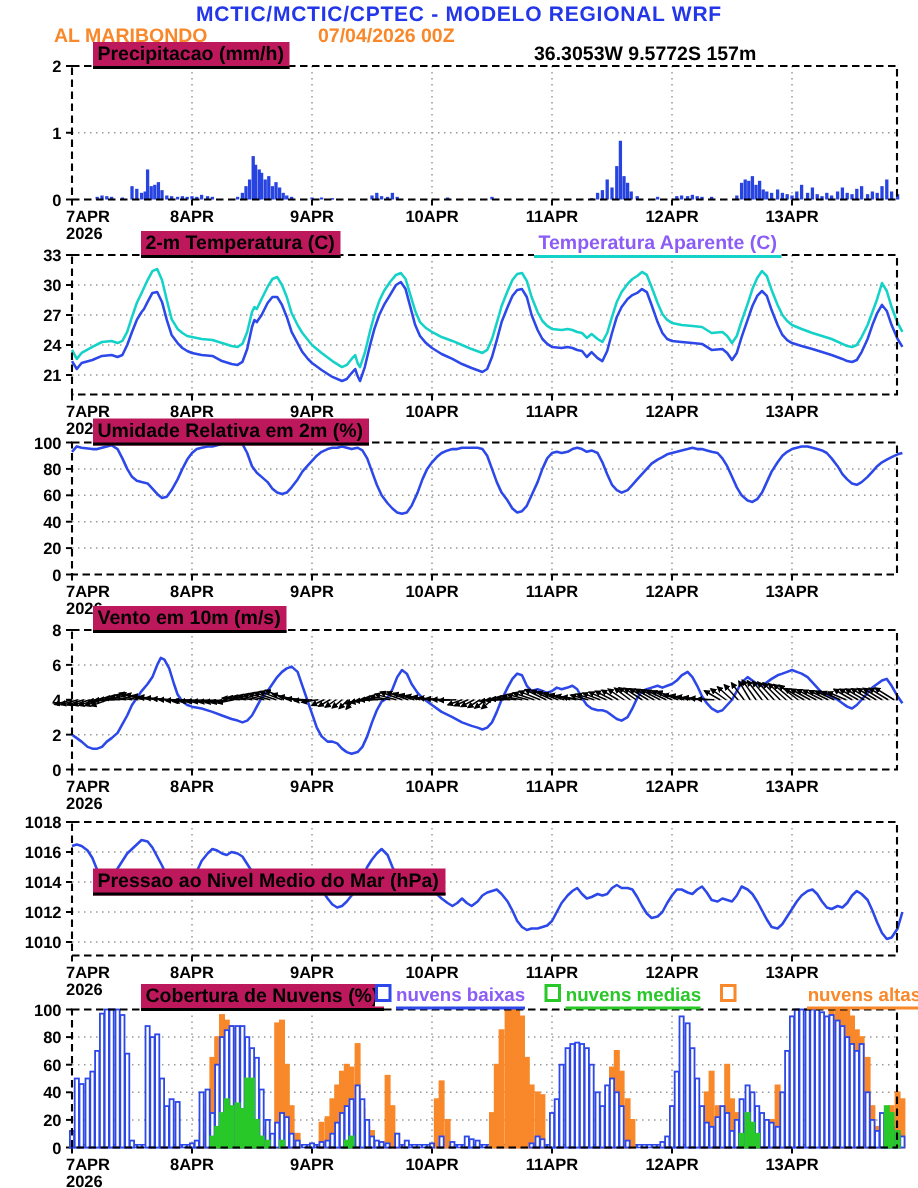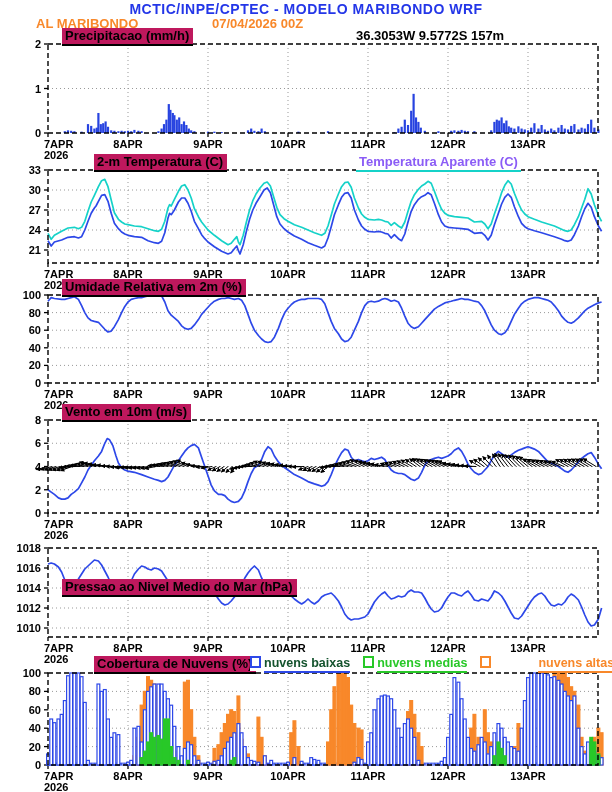--- a/index.html
+++ b/index.html
@@ -892,37 +892,37 @@
       <rect x="493" y="755.8" width="2.8" height="9.200000000000045" fill="#28c828" stroke="#28c828" stroke-width="1.2"></rect>
       <rect x="497.0000000000001" y="742" width="2.8" height="23" fill="#28c828" stroke="#28c828" stroke-width="1.2"></rect>
       <rect x="500.20000000000005" y="748.44" width="2.8" height="16.559999999999945" fill="#28c828" stroke="#28c828" stroke-width="1.2"></rect>
       <rect x="503.4000000000001" y="755.8" width="2.8" height="9.200000000000045" fill="#28c828" stroke="#28c828" stroke-width="1.2"></rect>
       <rect x="589.8" y="737.4" width="2.8" height="27.600000000000023" fill="#28c828" stroke="#28c828" stroke-width="1.2"></rect>
       <rect x="593" y="742" width="2.8" height="23" fill="#28c828" stroke="#28c828" stroke-width="1.2"></rect>
       <rect x="597.0000000000001" y="753.96" width="2.8" height="11.039999999999964" fill="#28c828" stroke="#28c828" stroke-width="1.2"></rect>
       <rect x="48" y="673" width="550" height="92" fill="none" stroke="#000" stroke-width="1.4" stroke-dasharray="5,3"></rect>
     </svg>
 
-  <div class="hdr1" style="color: rgb(35, 54, 232);">MCTIC/INPE/CPTEC - MODELO MARIBONDO WRF</div>
+  <div class="hdr1" style="color: rgb(35, 54, 232);">MCTIC/MCTIC/CPTEC - MODELO REGIONAL WRF</div>
   <div class="hdr2" style="left: 36px; color: rgb(248, 136, 42);">AL MARIBONDO</div>
   <div class="hdr2" style="left: 212px; color: rgb(248, 136, 42);">07/04/2026 00Z</div>
 
   <div class="ptitle" style="left:62px;top:28px;">Precipitacao (mm/h)</div>
   <div class="ann" style="left: 356px; top: 28px; color: #000000;" id="coords">36.3053W 9.5772S 157m</div>
 
   <div class="ptitle" style="left:62px;top:154px;margin-left:32px;">2-m Temperatura (C)</div>
   <div class="ann cy" style="left: 356px; top: 154px; color: #8b5cf6; border-bottom-color: rgb(21, 210, 200);" id="apparent">Temperatura Aparente (C)</div>
 
   <div class="ptitle" style="left:62px;top:279px;">Umidade Relativa em 2m (%)</div>
 
   <div class="ptitle" style="left:62px;top:404px;">Vento em 10m (m/s)</div>
 
   <div class="ptitle" style="left:62px;top:531px;margin-top:48px;">Pressao ao Nivel Medio do Mar (hPa)</div>
 
   <div class="ptitle" style="left:70px;top:656px;margin-left:24px;">Cobertura de Nuvens (%)</div>
   <div class="legend" style="left:250px;top:656px;">
-    <span class="sq" id="sq-low" style="border-color: rgb(45, 72, 232);"></span><span class="lgl" id="lg-low" style="color: #14532d; border-bottom-color: rgb(45, 72, 232);">nuvens baixas</span>
+    <span class="sq" id="sq-low" style="border-color: rgb(45, 72, 232);"></span><span class="lgl" id="lg-low" style="color: #8b5cf6; border-bottom-color: rgb(45, 72, 232);">nuvens baixas</span>
     <span style="display:inline-block;width:6px;"></span>
     <span class="sq" id="sq-mid" style="border-color: rgb(40, 200, 40);"></span><span class="lgl" id="lg-mid" style="color: rgb(40, 200, 40); border-bottom-color: rgb(40, 200, 40);">nuvens medias</span>
     <span style="display:inline-block;width:6px;"></span>
     <span class="sq" id="sq-high" style="border-color: rgb(248, 136, 42);"></span><span class="lgl" id="lg-high" style="color: rgb(248, 136, 42); border-bottom-color: rgb(248, 136, 42); margin-left: 44px;">nuvens altas</span>
   </div>
 </div>
 
 </body></html>

